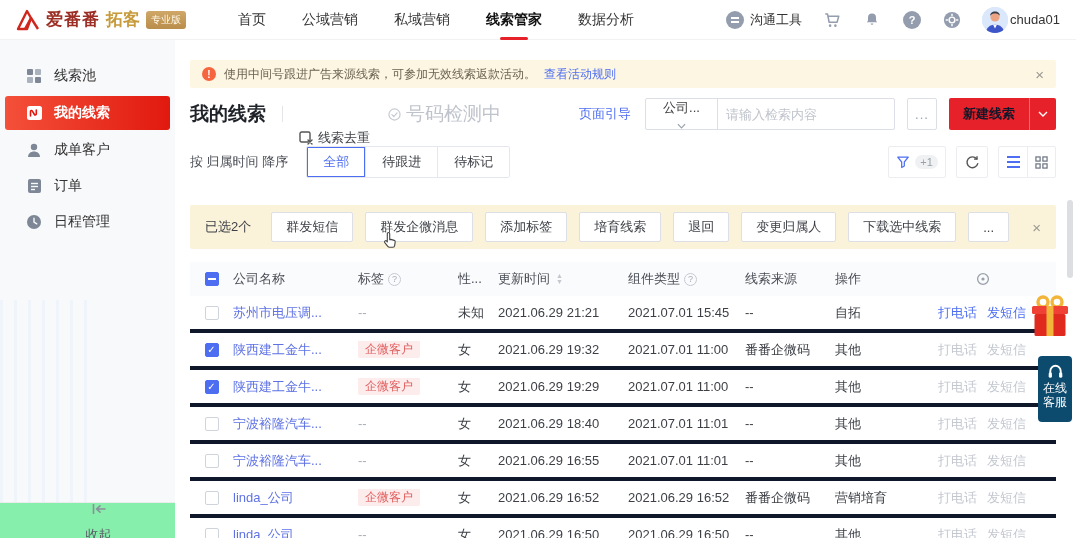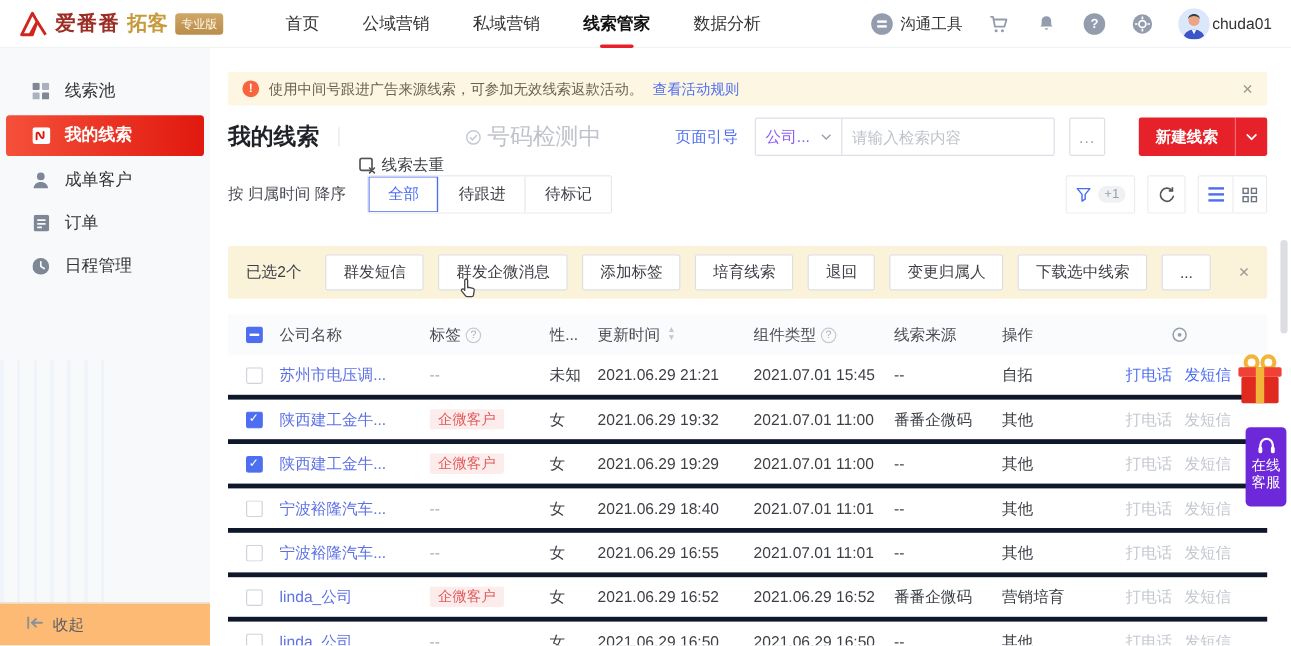--- a/index.html
+++ b/index.html
@@ -35,21 +35,21 @@
   .sidebar { width:175px; background:#f8f9fb; position:relative; padding-top:18px; flex:none; }
   .side-item { height:36px; display:flex; align-items:center; gap:12px; padding-left:26px;
     color:#333; font-size:14px; cursor:pointer; position:relative; }
   .side-item .sic { width:16px; height:16px; flex:none; display:flex; align-items:center; justify-content:center; }
   .side-item.active { background:linear-gradient(90deg,#f4503a,#e1190e); color:#fff; font-weight:bold;
     margin:2px 5px; padding-left:21px; border-radius:3px; height:34px; }
   .watermark { position:absolute; left:0; bottom:28px; width:95px; height:210px; opacity:.55;
     background:repeating-linear-gradient(90deg,#e9effa 0 3px,transparent 3px 14px); }
   .side-bottom { position:absolute; bottom:0; left:0; right:0; height:36px; border-top:1px solid #ececee;
     display:flex; align-items:center; gap:8px; padding-left:22px; color:#5a5e66; font-size:13px;
-    cursor:pointer; background:#fdba74; }
+    cursor:pointer; background:#86efac;flex-direction:column; }
 
   .main { flex:1; background:#fff; padding:0 20px 0 15px; position:relative; overflow:hidden; }
 
   
   .notice { margin-top:20px; height:28px; background:#fdf6e2; border-radius:2px;
     display:flex; align-items:center; padding:0 12px; gap:8px; font-size:12px; color:#6b6350; }
   .warn-ic { width:14px; height:14px; border-radius:50%; background:#f5663f; color:#fff; flex:none;
     display:flex; align-items:center; justify-content:center; font-size:10px; font-weight:bold; }
   .notice-link { color:#4e6ef2; cursor:pointer; }
   .notice-close { margin-left:auto; color:#9a9a93; font-size:15px; cursor:pointer; }
@@ -57,28 +57,28 @@
   
   .title-row { height:52px; display:flex; align-items:center; }
   .page-title { font-size:19px; font-weight:bold; color:#1f2329; }
   .vdiv { width:1px; height:16px; background:#e3e5e8; margin:0 16px; }
   .tool-text { display:flex; align-items:center; gap:5px; font-size:13px; color:#3c3f45; cursor:pointer;margin-top:48px; }
   .tool-muted { display:flex; align-items:center; gap:5px; font-size:19px; color:#bfc3cb; margin-left:18px; }
   .title-right { margin-left:auto; display:flex; align-items:center; }
   .guide-link { color:#4e6ef2; font-size:13px; margin-right:14px; cursor:pointer; }
   .search-group { display:flex; align-items:stretch; height:32px; border:1px solid #dcdfe6; border-radius:2px; }
   .sel { width:72px; display:flex; align-items:center; justify-content:space-between; padding:0 8px;
-    border-right:1px solid #dcdfe6; color:#8b5cf6; cursor:pointer; }
+    border-right:1px solid #dcdfe6; color:#404040; cursor:pointer;flex-direction:column; }
   .search-in { width:176px; display:flex; align-items:center; padding:0 8px; }
   .search-in input { border:none; outline:none; flex:1; font-size:13px; color:#333;
     font-family:inherit; background:transparent; }
   .search-in input::placeholder { color:#bfc3cb; }
   .more-btn { width:30px; height:32px; border:1px solid #dcdfe6; border-radius:2px; margin-left:12px;
     display:flex; align-items:center; justify-content:center; color:#9aa0ab; cursor:pointer; letter-spacing:1px; }
-  .create-btn { margin-left:28px; height:32px; background:#e62129; border-radius:2px; color:#ffffff;
+  .create-btn { margin-left:12px; height:32px; background:#e62129; border-radius:2px; color:#0f172a;
     display:flex; align-items:center; cursor:pointer; }
   .create-main { padding:0 14px; font-size:13px; font-weight:bold; }
   .create-split { width:1px; height:32px; background:rgba(255,255,255,.35); }
   .create-caret { padding:0 8px; display:flex; align-items:center; }
 
   
   .filter-row { height:44px; display:flex; align-items:center; }
   .sort-text { color:#4a4d55; font-size:13px; margin-right:18px; }
   .seg { display:flex; height:32px; border:1px solid #e4e7ed; border-radius:2px; overflow:hidden; }
   .seg-tab { min-width:52px; padding:0 16px; display:flex; align-items:center; justify-content:center;
@@ -130,21 +130,21 @@
   .c-company { color:#5e72e4; cursor:pointer; }
   .tagval { color:#a9adb5; }
   .tagval.tagged { background:#fdecec; color:#e05c5c; font-size:12px; padding:2px 7px; border-radius:2px; }
   .c-acts { display:flex; gap:10px; color:#c3c7cf; }
   .c-acts .act { cursor:pointer; }
   .c-acts.enabled { color:#4e6ef2; }
   .gear-head { display:flex; justify-content:center; }
 
   
   .gift { position:absolute; right:0; top:293px; z-index:40; cursor:pointer; }
-  .service-btn { position:absolute; right:4px; top:356px; width:34px; height:66px; background:#6d28d9;
+  .service-btn { position:absolute; right:4px; top:356px; width:34px; height:66px; background:#0c4a6e;
     border-radius:4px; z-index:40; display:flex; flex-direction:column; align-items:center;
     padding-top:7px; gap:2px; cursor:pointer; }
   .service-btn .svc-label { color:#fff; font-size:12px; width:26px; text-align:center; line-height:14px; }
   .scroll-thumb { position:absolute; right:3px; top:200px; width:6px; height:78px; background:#dcdee2;
     border-radius:3px; z-index:20; cursor:pointer; }
 </style>
 </head>
 <body>
 
 <div class="topbar">

